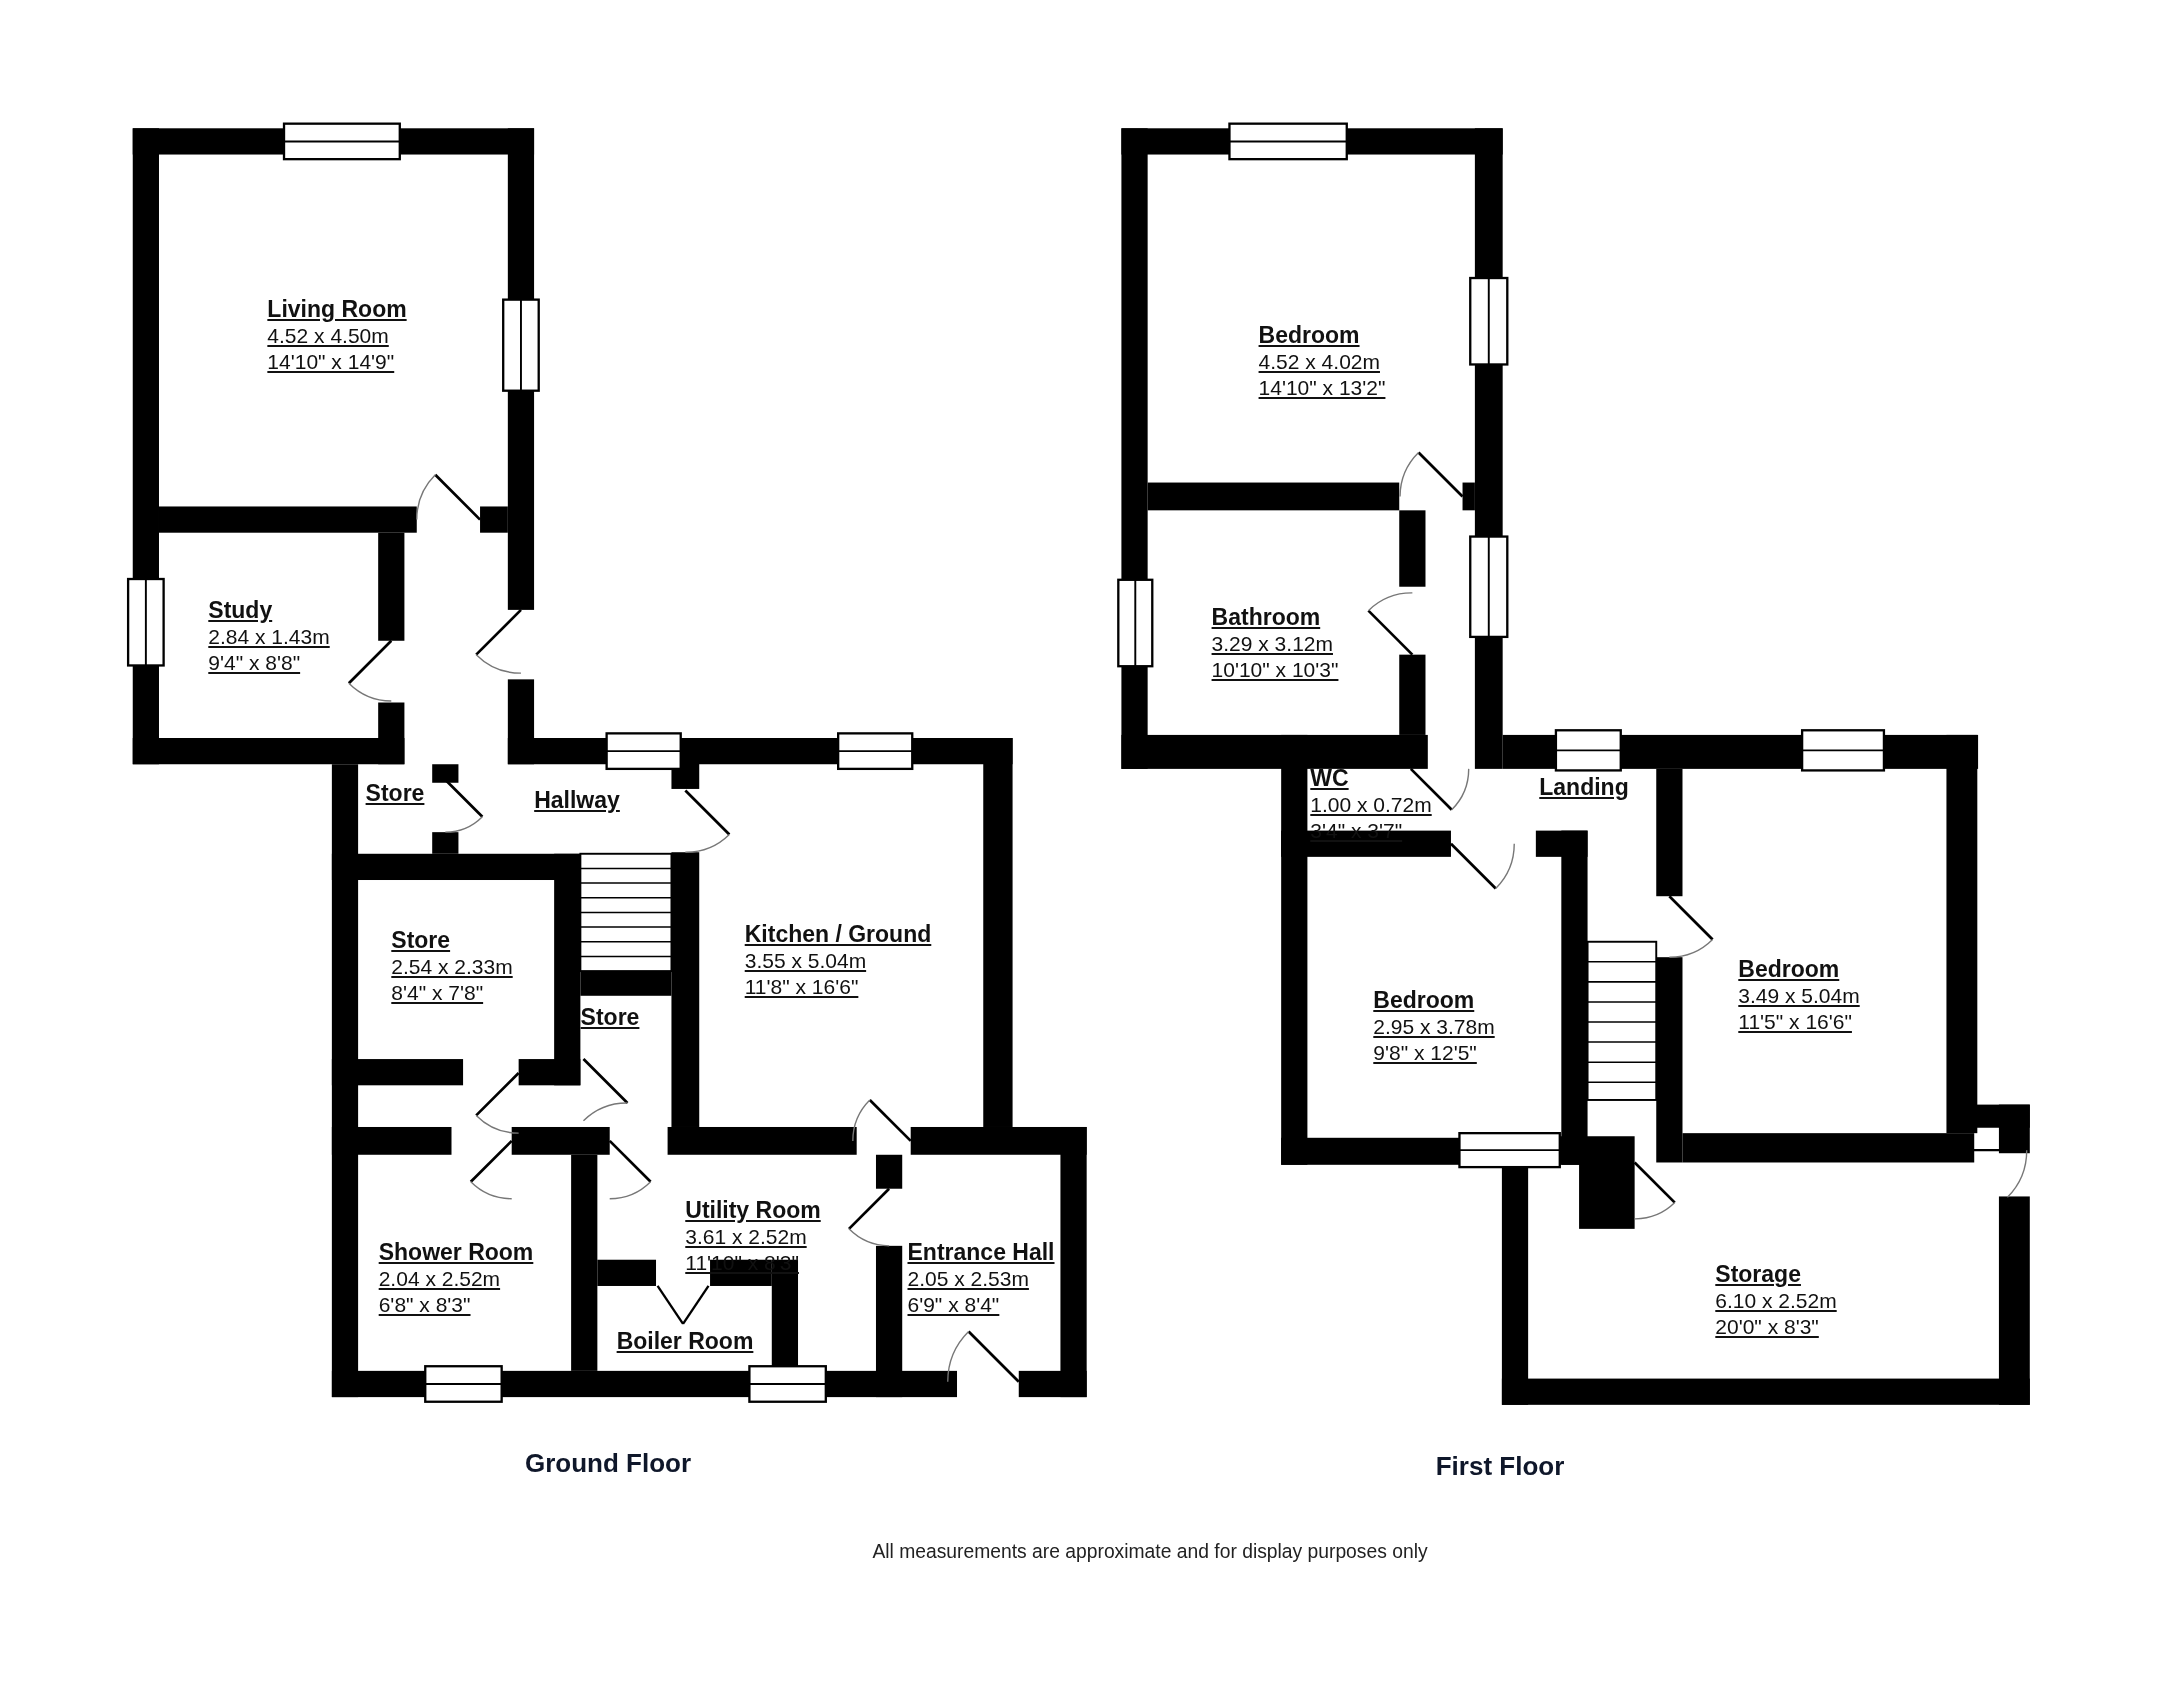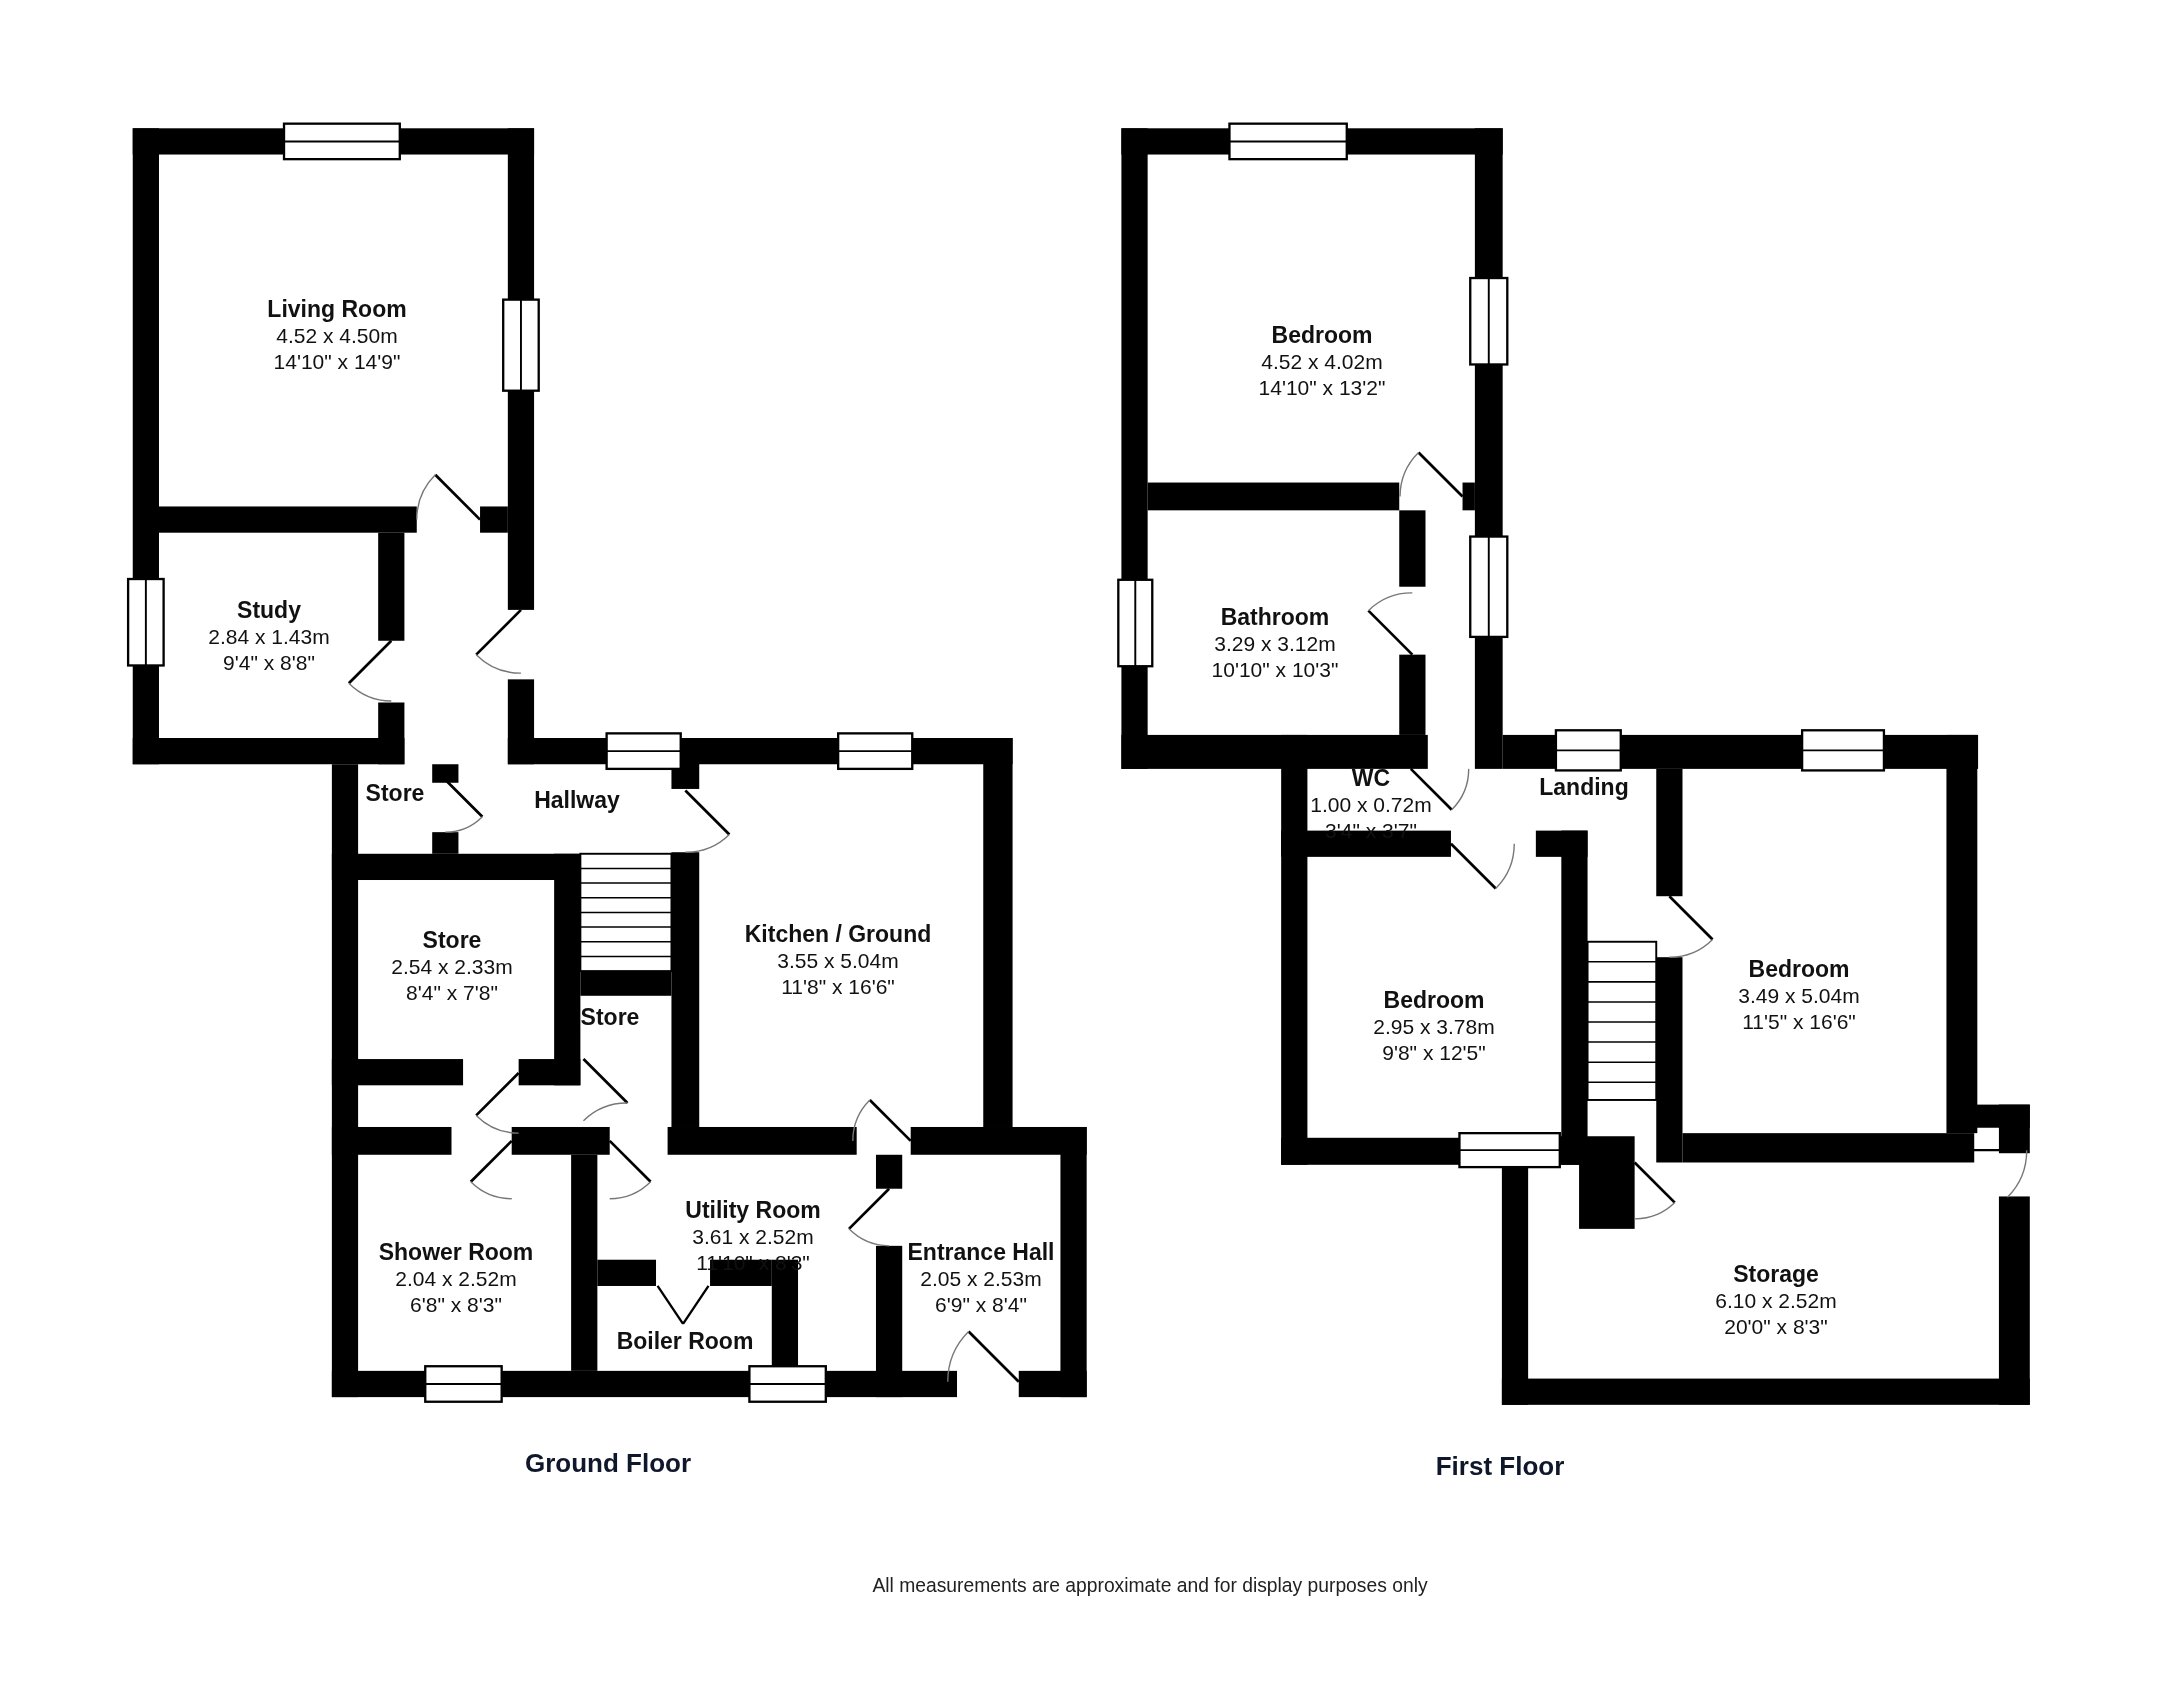--- a/index.html
+++ b/index.html
@@ -1,23 +1,23 @@
 <!DOCTYPE html>
 <html style="font-size:12.4px"><head>
 <meta charset="utf-8">
 <style>
   html,body{margin:0;padding:0;background:#ffffff;}
   .plan{position:relative;width:2161px;height:1706px;background:#ffffff;overflow:hidden;
         font-family:"Liberation Sans","DejaVu Sans",sans-serif;color:#111;}
   .plan svg{position:absolute;left:0;top:0;}
-  .lbl{position:absolute;transform:translateX(-50%);text-align:center;white-space:nowrap;color:#111;}
+  .lbl{position:absolute;transform:translateX(-50%);white-space:nowrap;color:#111;text-decoration:underline;}
   .lbl .nm{font-weight:700;font-size:23px;line-height:27px;}
   .lbl .d{font-size:21px;line-height:26px;}
   .floor-title{position:absolute;transform:translateX(-50%);font-weight:700;font-size:26px;white-space:nowrap;color:#0f172a;}
-  .disclaimer{position:absolute;transform:translateX(-50%);font-size:19.3px;white-space:nowrap;color:#222;margin-top:34px;}
+  .disclaimer{position:absolute;transform:translateX(-50%);font-size:19.3px;white-space:nowrap;color:#222;}
 </style>
 </head>
 <body>
 
 <div class="plan">
 
 <svg width="2161" height="1706" viewBox="0 0 2800 2210">
 
   <g fill="#000000">
     <rect x="172" y="166" width="520" height="34"></rect>

